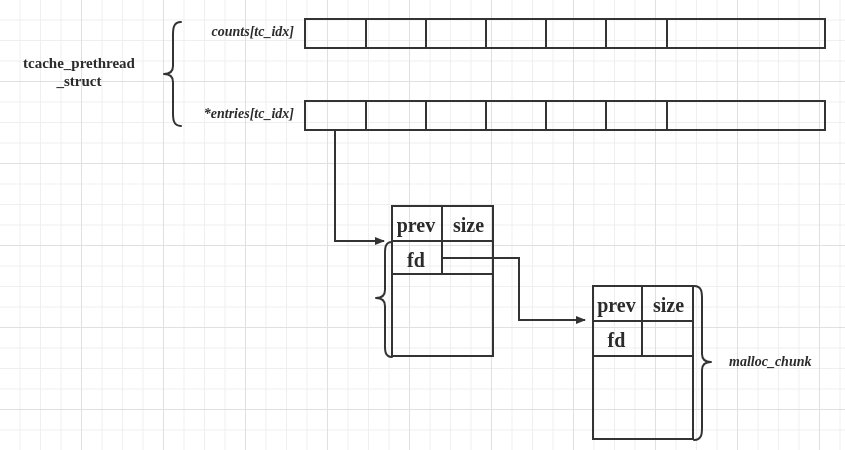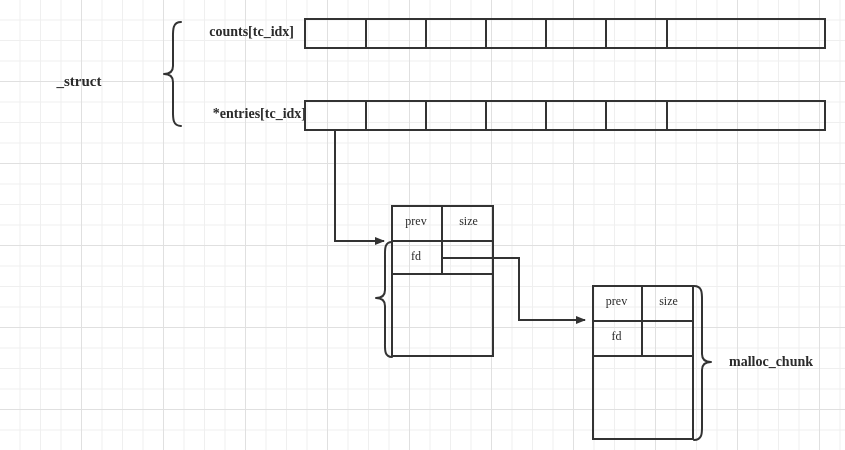--- a/index.html
+++ b/index.html
@@ -28,36 +28,36 @@
   #svglayer{position:absolute;left:0;top:0;width:845px;height:450px;}
   .lbl{
     position:absolute;
     color:#2b2b2b;
     font-weight:bold;
     font-family:"Liberation Serif", serif;
     white-space:nowrap;
     line-height:1.18;
   }
   .lbl.f15{font-size:15px;}
-  .lbl.f14{font-size:14px;}
+  .lbl.f14{font-size:14px;font-style:italic;}
   .lbl.right{text-align:right;}
   .lbl.center{text-align:center;}
   .cellbox{
     position:absolute;
     box-sizing:border-box;
     border:2px solid #333333;
     background:transparent;
   }
   .vdiv{position:absolute;background:#333333;}
   .hdiv{position:absolute;background:#333333;}
   .celltext{
     position:absolute;
     color:#2b2b2b;
-    font-weight:normal;
-    font-size:12px;
+    font-weight:bold;
+    font-size:20px;
     font-family:"Liberation Serif", serif;
     text-align:center;
     white-space:nowrap;
   }
 </style>
 </head>
 <body>
 
 <div id="canvas">
 
@@ -76,27 +76,27 @@
 
     <path d="M694,286 C703,286 702,294 702,303 L702,354 C702,360 706,362 711,362
              C706,362 702,364 702,370 L702,423 C702,432 703,440 694,440" fill="none" stroke="#333333" stroke-width="2" stroke-linecap="round" stroke-linejoin="round"></path>
 
     <path d="M335,131 L335,241 L384,241" fill="none" stroke="#333333" stroke-width="2" marker-end="url(#arrowhead)"></path>
 
     <path d="M442,258 L519,258 L519,320 L585,320" fill="none" stroke="#333333" stroke-width="2" marker-end="url(#arrowhead)"></path>
   </svg>
 
   <div class="lbl f15 center" style="left:8px;top:55px;width:142px;">
-    <br>
+    <span>tcache_prethread</span><br>
     <span>_struct</span>
   </div>
 
   <div class="lbl f14 right" style="left:150px;top:24px;width:144px;">counts[tc_idx]</div>
 
-  <div class="lbl f14 right" style="left:154px;top:106px;width:152px;">*entries[tc_idx]</div>
+  <div class="lbl f14 right" style="left:142px;top:106px;width:152px;">*entries[tc_idx]</div>
 
   <div class="cellbox" style="left:304px;top:18px;width:522px;height:31px;"></div>
   <div class="vdiv" style="left:365px;top:18px;width:2px;height:31px;"></div>
   <div class="vdiv" style="left:425px;top:18px;width:2px;height:31px;"></div>
   <div class="vdiv" style="left:485px;top:18px;width:2px;height:31px;"></div>
   <div class="vdiv" style="left:545px;top:18px;width:2px;height:31px;"></div>
   <div class="vdiv" style="left:605px;top:18px;width:2px;height:31px;"></div>
   <div class="vdiv" style="left:666px;top:18px;width:2px;height:31px;"></div>
 
   <div class="celltext" style="left:304px;top:26px;width:61px;"></div>

